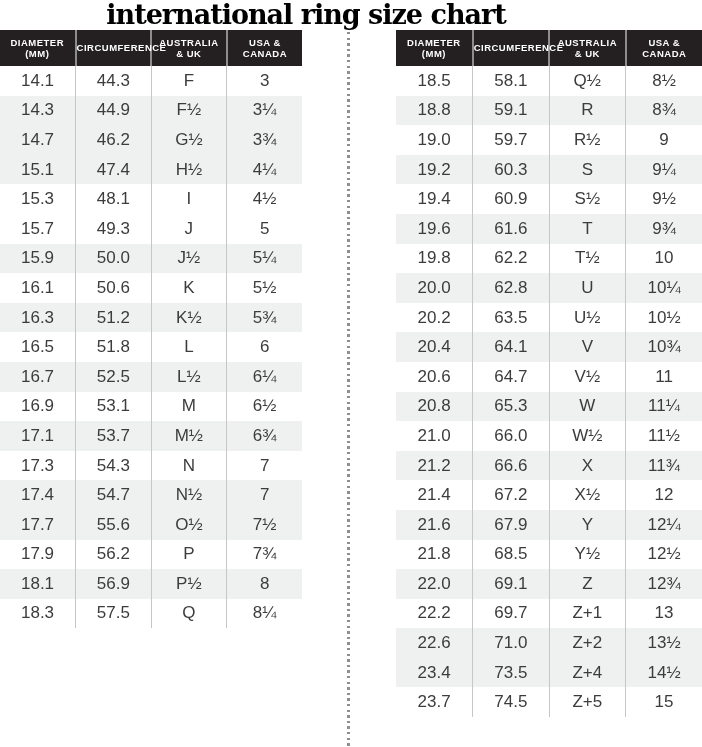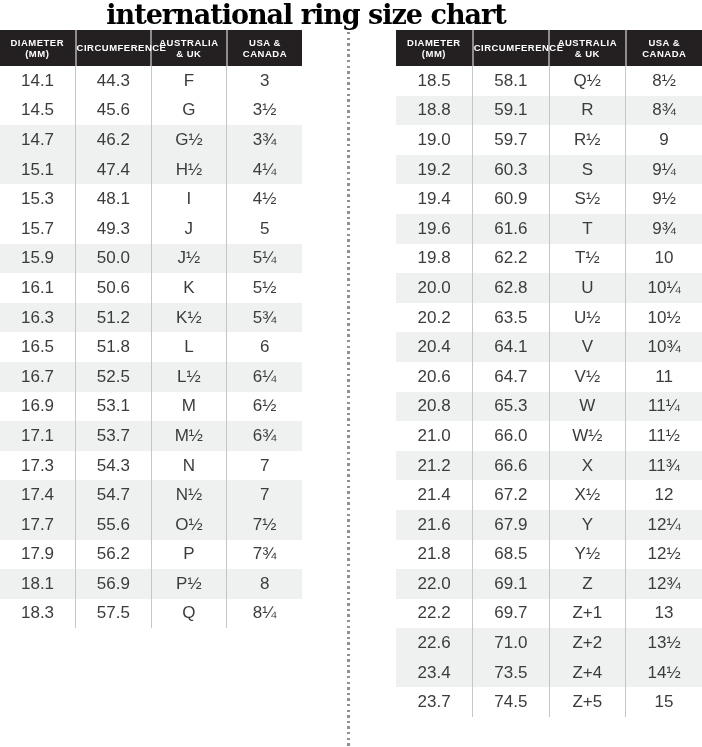--- a/index.html
+++ b/index.html
@@ -101,25 +101,25 @@
           </th>
         </tr>
       </thead>
       <tbody>
           <tr>
             <td>14.1</td>
             <td>44.3</td>
             <td>F</td>
             <td>3</td>
           </tr>
-          <tr>
-            <td>14.5</td>
-            <td>45.6</td>
-            <td>G</td>
-            <td>3½</td>
+          <tr class="alt">
+            <td>14.3</td>
+            <td>44.9</td>
+            <td>F½</td>
+            <td>3¼</td>
           </tr>
           <tr class="alt">
             <td>14.7</td>
             <td>46.2</td>
             <td>G½</td>
             <td>3¾</td>
           </tr>
           <tr class="alt">
             <td>15.1</td>
             <td>47.4</td>

